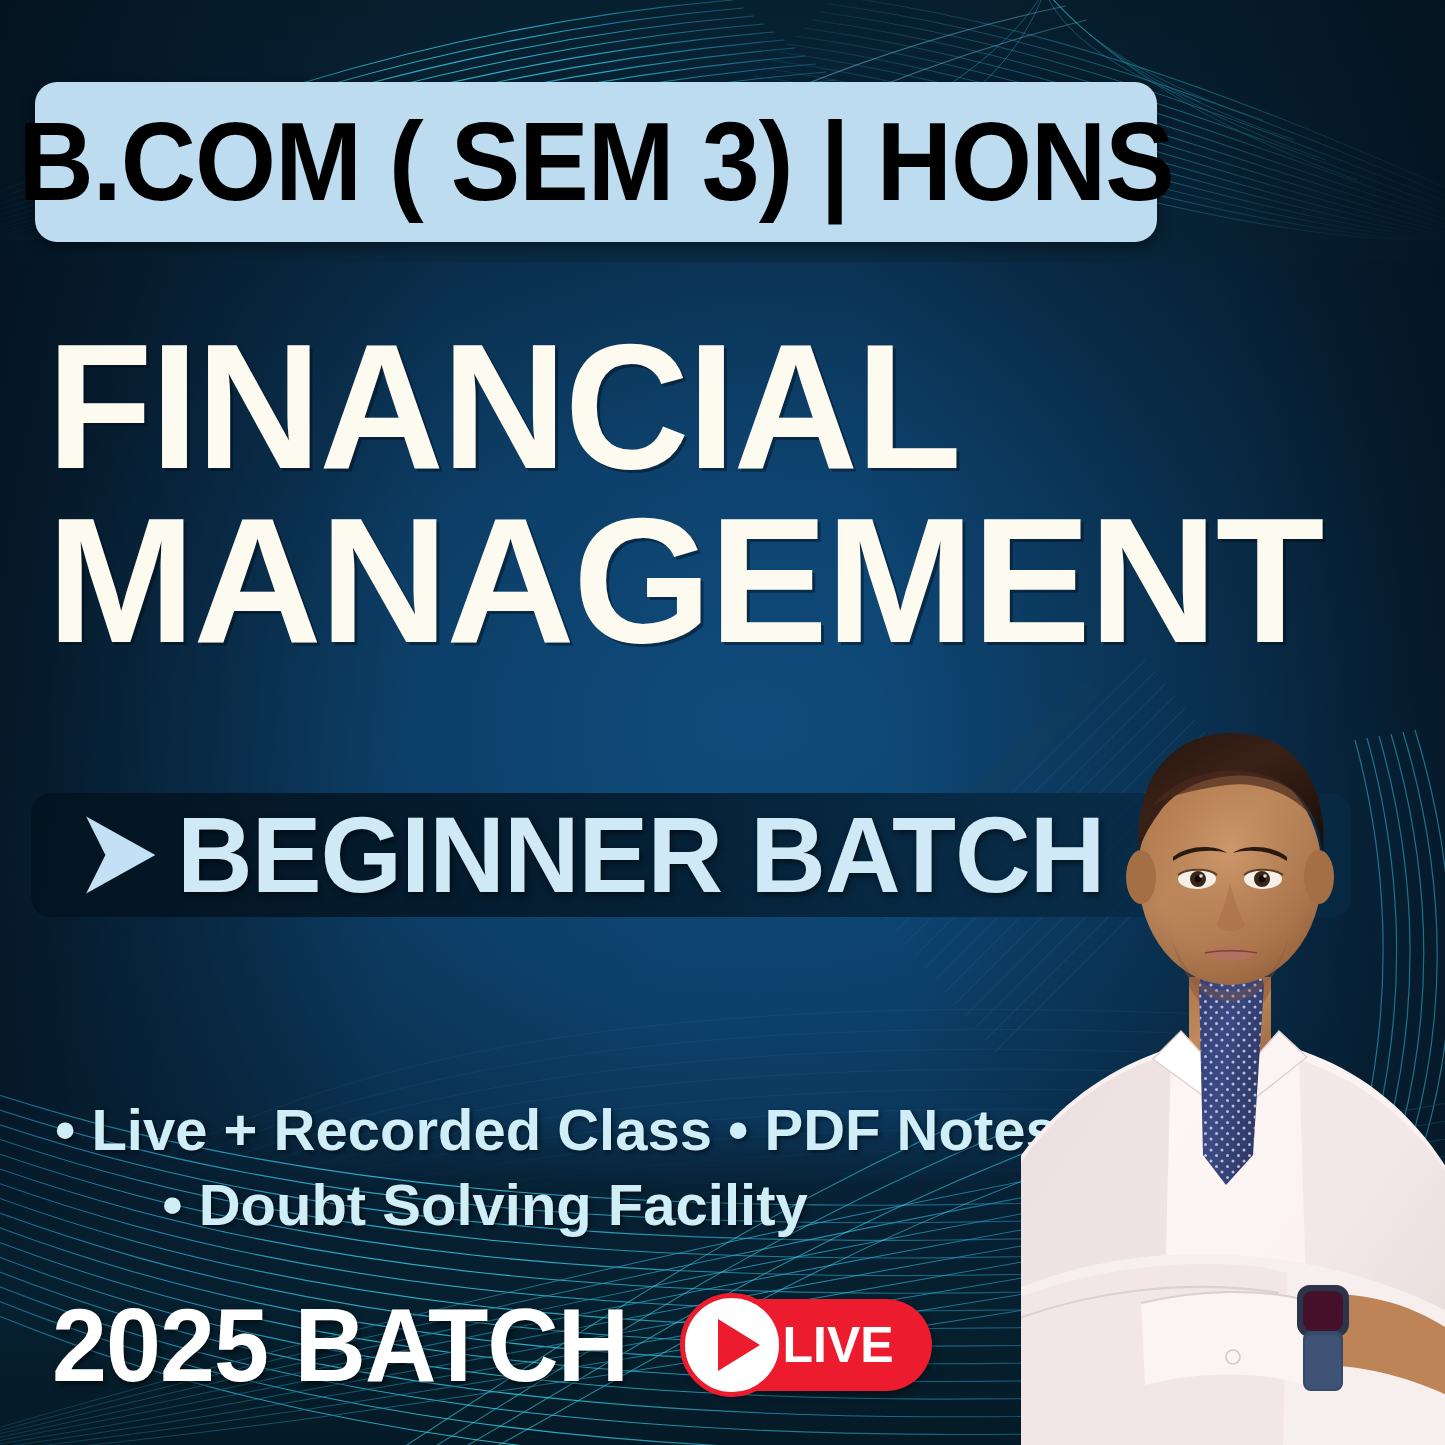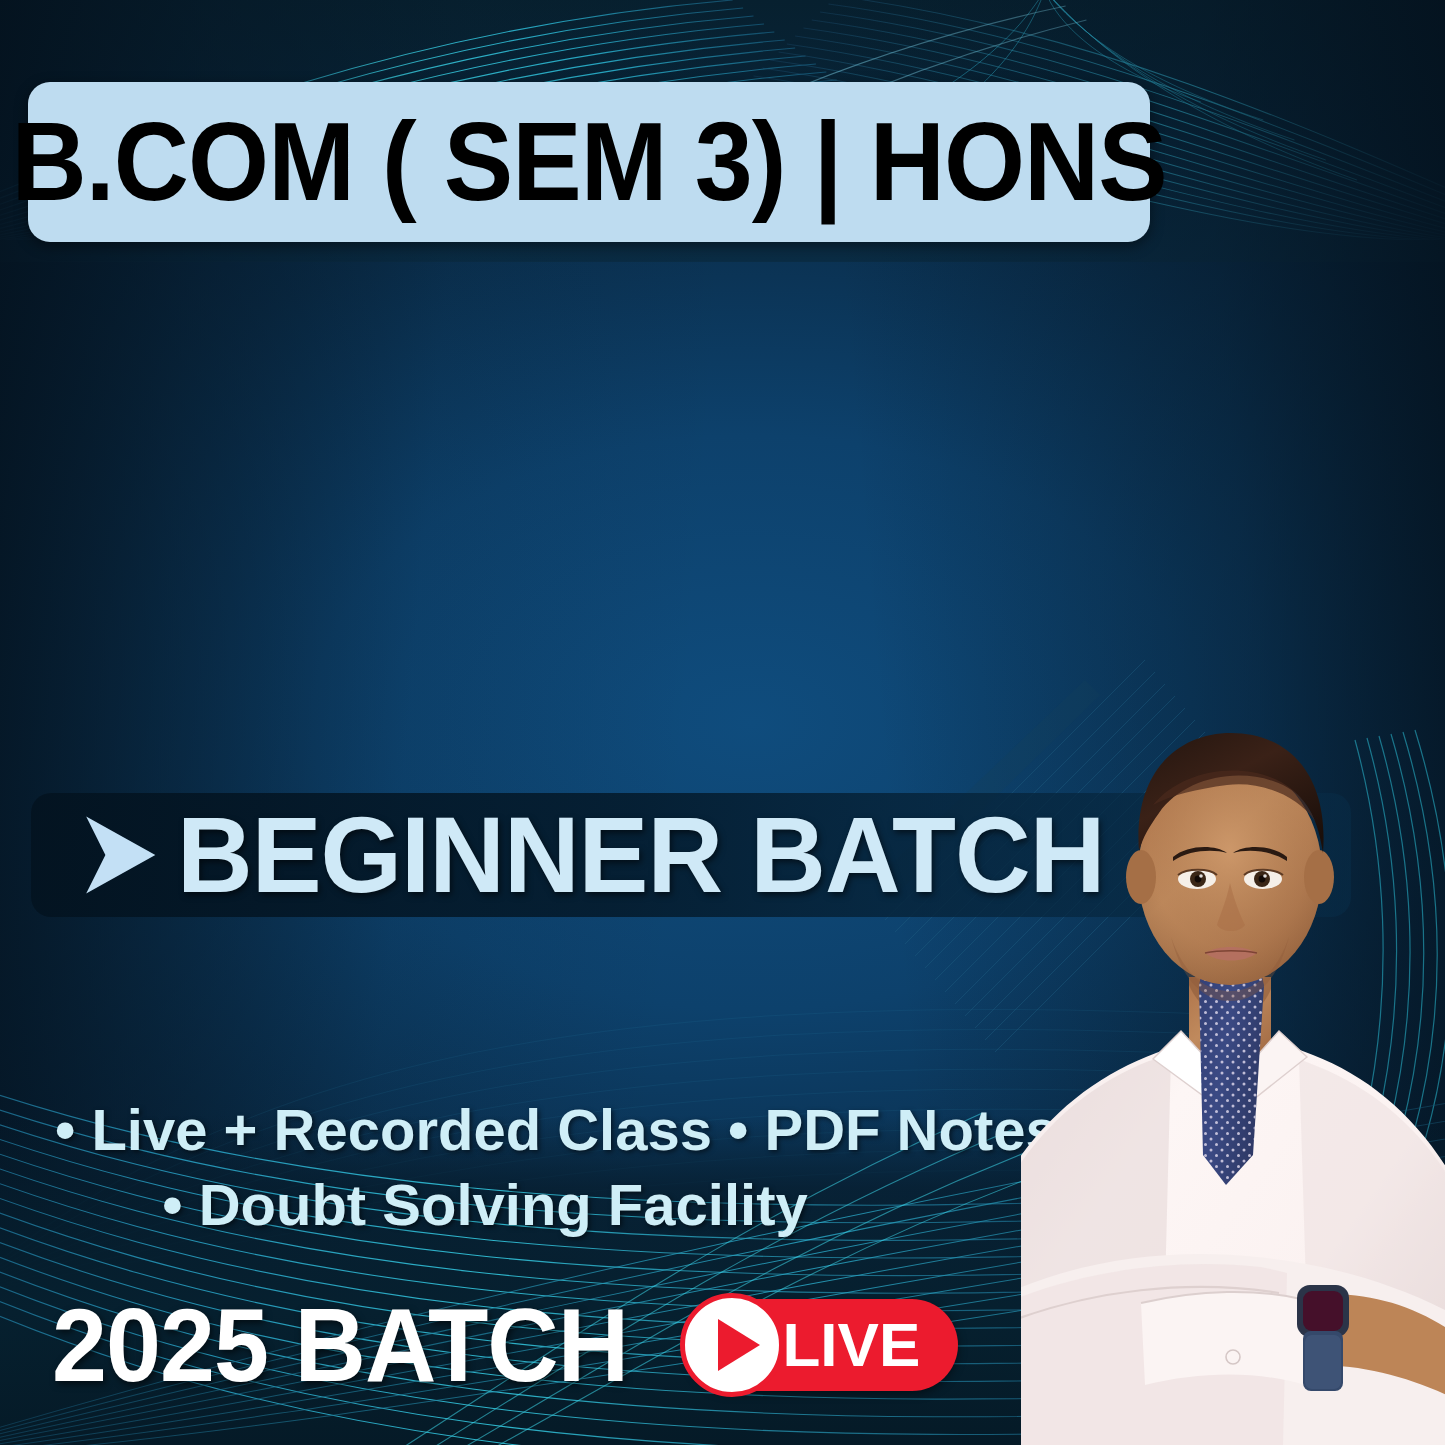--- a/index.html
+++ b/index.html
@@ -79,21 +79,21 @@
     right: 0;
     top: 620px;
     width: 560px;
     height: 620px;
     opacity: 0.65;
   }
 
   
   .header-pill {
     position: absolute;
-    left: 28px;
+    left: 35px;
     top: 82px;
     width: 1122px;
     height: 160px;
     background: #bedcf0;
     border-radius: 22px;
     box-shadow: 0 4px 14px rgba(0,0,0,0.45);
     display: flex;
     align-items: center;
     justify-content: center;
   }
@@ -238,21 +238,21 @@
   .live-play {
     width: 0; height: 0;
     border-left: 42px solid #ec1b2e;
     border-top: 26px solid transparent;
     border-bottom: 26px solid transparent;
     margin-left: 14px;
   }
   .live-text {
     font-family: "Liberation Sans", sans-serif;
     font-weight: 700;
-    font-size: 62px;
+    font-size: 50px;
     line-height: 1;
     color: #ffffff;
     letter-spacing: 0px;
   }
 
   
   .portrait {
     position: absolute;
     right: -6px;
     bottom: 0;
@@ -440,20 +440,24 @@
       <path d="M1200,420 C1280,336 1360,250 1500,176"></path>
       <path d="M1220,420 C1300,342 1380,260 1500,192"></path>
       <path d="M1240,420 C1320,348 1400,270 1500,208"></path>
     </g>
   </svg>
 
   <div class="header-pill">
     <span class="header-pill-text">B.COM ( SEM 3) | HONS</span>
   </div>
 
+  <div class="title-block">
+    <div class="title-line l1">FINANCIAL</div>
+    <div class="title-line l2">MANAGEMENT</div>
+  </div>
 
   <div class="batch-band">
     <svg class="batch-arrow" viewBox="0 0 100 100">
       <polygon points="20,10 92,50 20,90 40,50" fill="#c3e0f5"></polygon>
     </svg>
     <span class="batch-text">BEGINNER BATCH</span>
   </div>
 
   <div class="features">
     <div class="feature-line">• Live + Recorded Class • PDF Notes</div>

